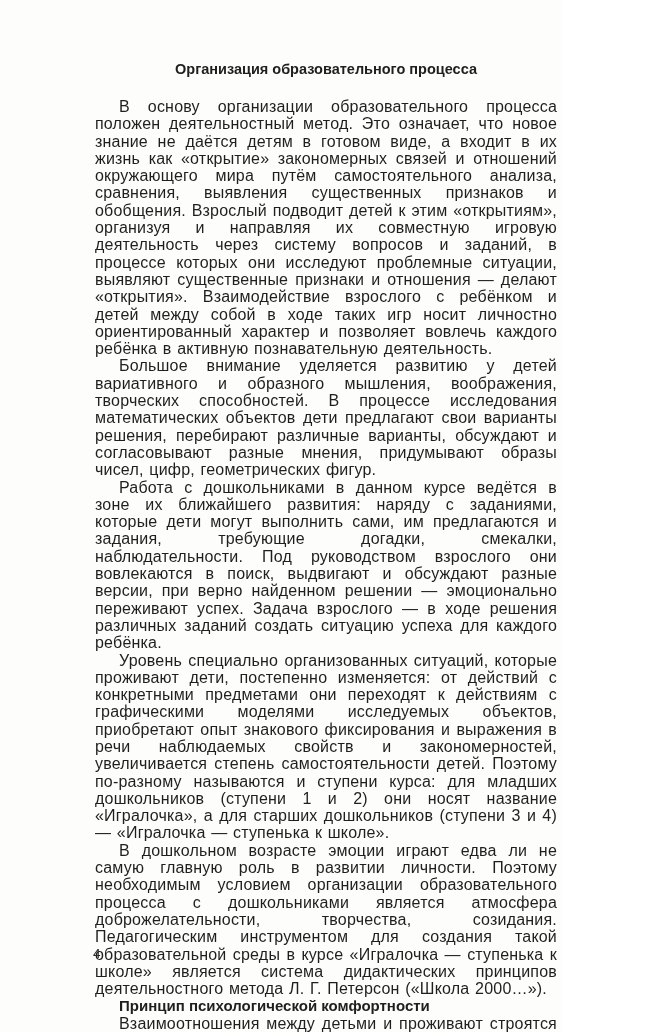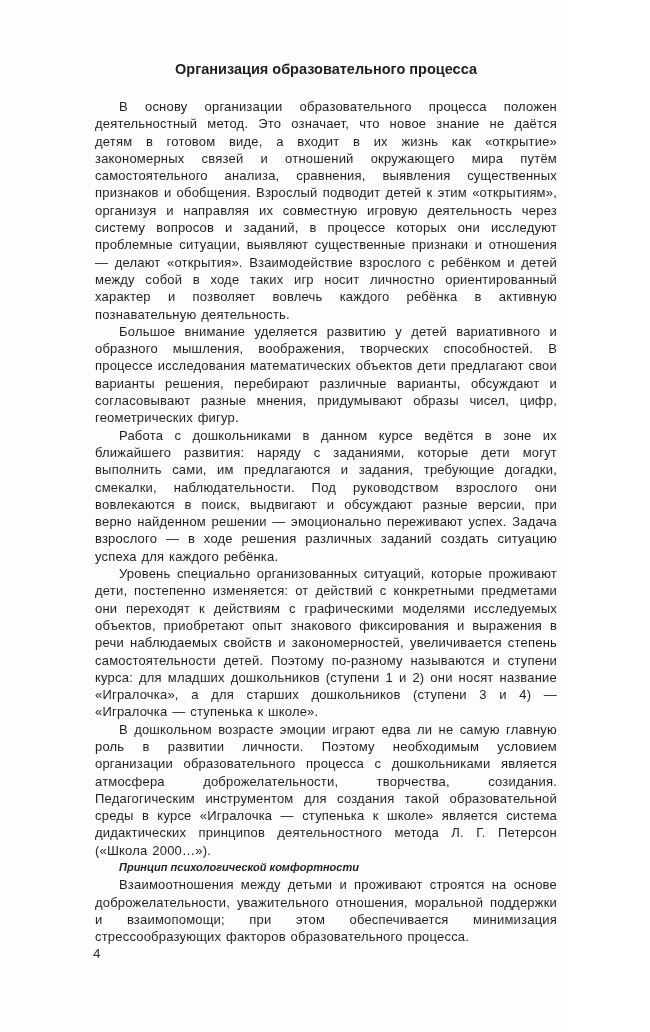--- a/index.html
+++ b/index.html
@@ -27,35 +27,34 @@
     text-align: center;
     font-weight: bold;
     font-size: 14.5px;
     line-height: 18px;
     margin: 0 0 20px 0;
   }
   .para {
     margin: 0;
     text-indent: 24px;
     text-align: justify;
-    font-size: 13px;
+    font-size: 16px;
     line-height: 17.3px;
     letter-spacing: 0.2px;
     word-spacing: 1px;
     hyphens: auto;
     -webkit-hyphens: auto;
   }
   .subheading {
     margin: 0;
     text-indent: 24px;
     text-align: left;
-    font-size: 11px;
+    font-size: 15px;
     line-height: 17.3px;
     font-weight: bold;
-    font-style: italic;
   }
   .page-number {
     position: absolute;
     left: 93px;
     top: 946px;
     font-size: 13.5px;
     color: #2a2a2a;
   }
 </style>
 </head>

